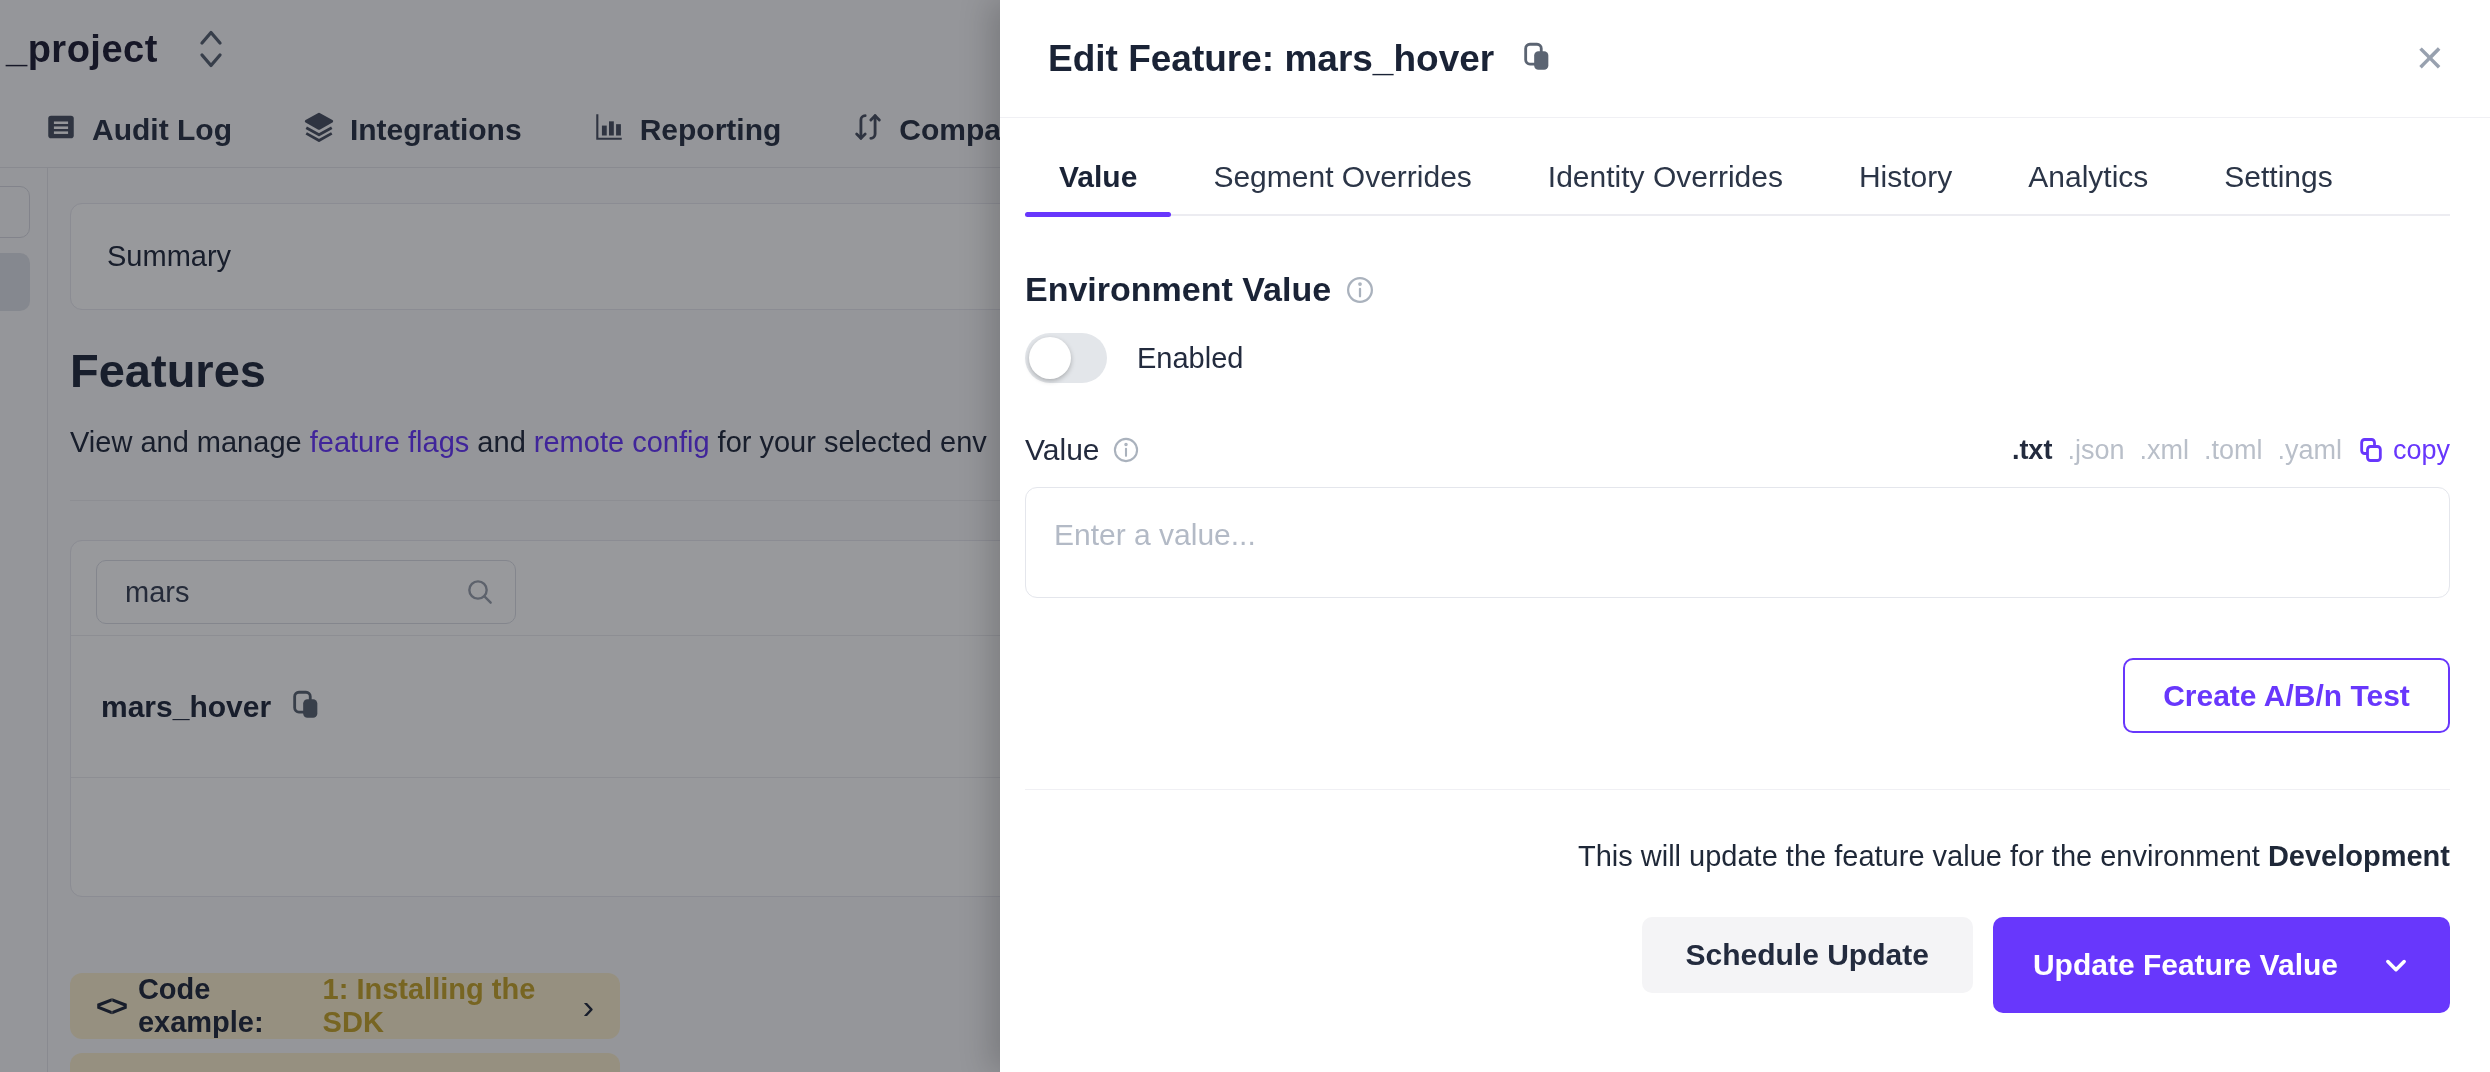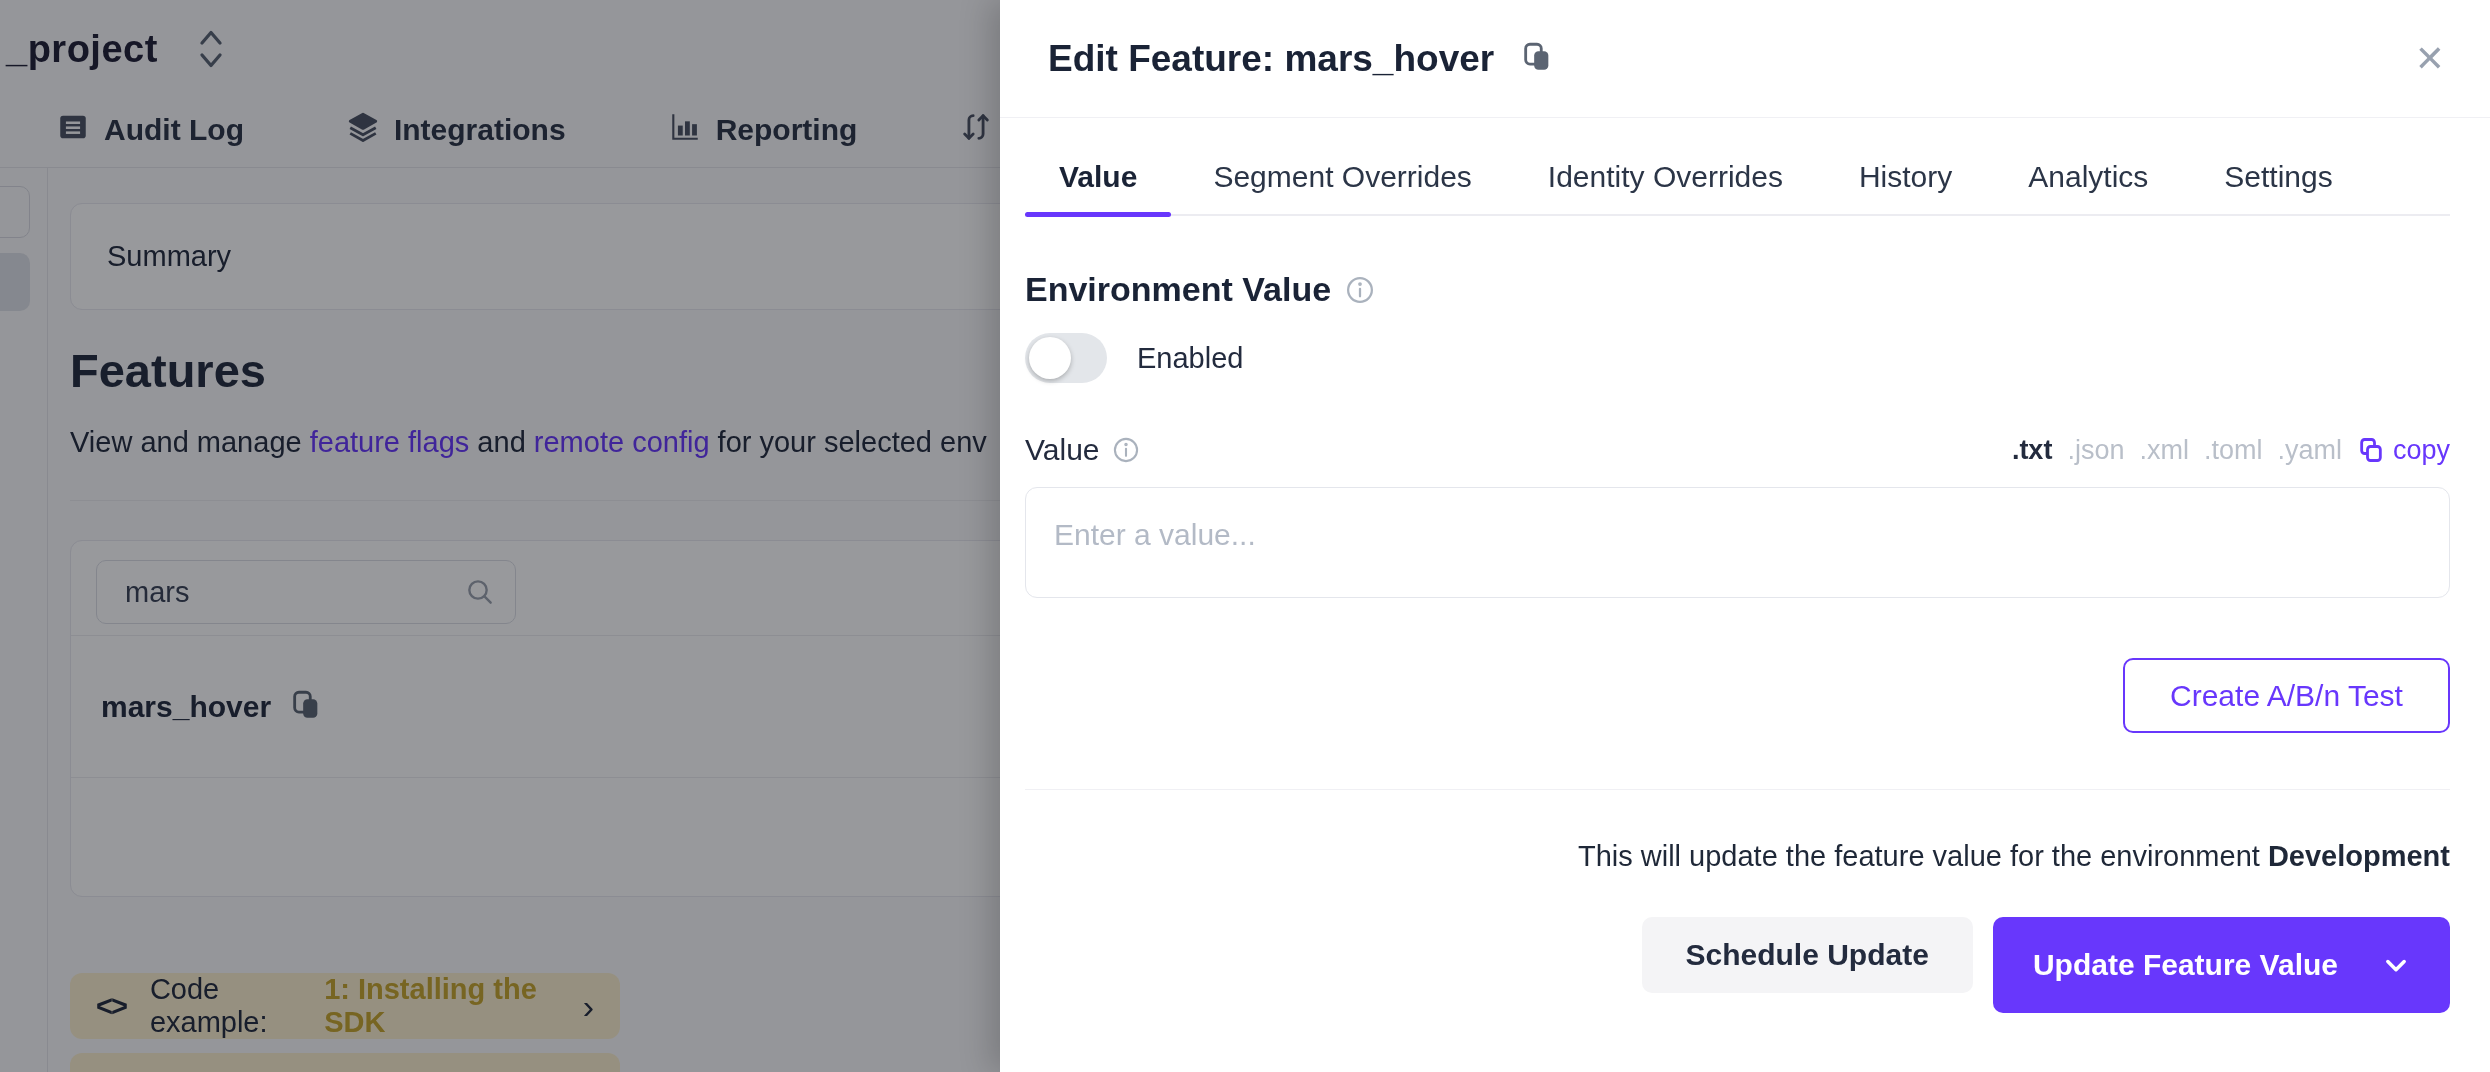--- a/index.html
+++ b/index.html
@@ -9,21 +9,21 @@
     background:#fafafb; color:#232b3e; overflow:hidden;
   }
   #app { position:relative; width:2490px; height:1072px; overflow:hidden; }
 
   
   .page { position:absolute; inset:0; background:#fafafb; }
   .project-row { position:absolute; top:28px; left:6px; display:flex; }
   .project-title { font-size:38px; font-weight:bold; color:#201f36; letter-spacing:.5px; }
   .unfold-icon { margin-left:38px; color:#596273; }
 
-  .page-nav { position:absolute; top:100px; left:56px; display:flex; gap:102px; align-items:center; height:60px; }
+  .page-nav { position:absolute; top:100px; left:44px; display:flex; gap:70px; align-items:center; height:60px; }
   .nav-item { display:flex; align-items:center; gap:14px; font-size:30px; font-weight:600; color:#2b3547; cursor:pointer; }
   .nav-item svg { color:#4a5263; }
 
   .tabbar-divider { position:absolute; top:167px; left:0; width:100%; height:1px; background:#e6e6ea; }
   .v-divider { position:absolute; top:168px; bottom:0; left:47px; width:1px; background:#e6e6ea; }
 
   .side-box-1 { position:absolute; left:-22px; top:186px; width:52px; height:52px;
                 border:1px solid #d9dae2; border-radius:10px; background:#fafafb; }
   .side-box-2 { position:absolute; left:-22px; top:253px; width:52px; height:58px;
                 border-radius:10px; background:#dfe2e8; }
@@ -49,21 +49,21 @@
   .feature-name { font-size:30px; font-weight:bold; color:#232b3e; }
   .feature-row .copy-icon { margin-left:18px; }
   .feature-row-empty { height:119px; }
 
   .code-btn { position:absolute; left:70px; width:550px; height:66px; background:#fcf0cf;
               border-radius:12px; display:flex; align-items:center; padding:0 26px; gap:12px;
               font-size:29px; cursor:pointer; }
   .code-btn-1 { top:973px; }
   .code-btn-2 { top:1053px; height:50px; }
   .code-glyph { font-weight:bold; color:#232b3e; letter-spacing:-2px; }
-  .code-label { font-weight:normal; color:#232b3e;margin-left:12px; }
+  .code-label { font-weight:bold; color:#232b3e; }
   .code-link { font-weight:bold; color:#c7a52d; }
   .code-chevron { margin-left:12px; color:#232b3e; font-size:34px; line-height:1; }
 
   
   .overlay { position:absolute; inset:0; background:rgba(10,12,20,0.42); z-index:5; }
 
   
   .drawer { position:absolute; top:0; left:1000px; width:1490px; height:1072px; background:#fff;
             z-index:10; box-shadow:-10px 0 30px rgba(0,0,0,0.18); }
   .drawer-header { height:118px; border-bottom:1px solid #f0f0f4; display:flex; align-items:center; padding:0 45px 0 48px; }
@@ -98,21 +98,21 @@
   .copy-link { display:flex; align-items:center; gap:8px; color:#6837fc; cursor:pointer; font-size:27px; }
 
   .value-input-wrap { margin-top:20px; }
   .value-textarea { width:100%; height:111px; border:1px solid #e4e6ec; border-radius:12px;
                     font-size:30px; color:#3a4356; padding:30px 28px; resize:none; outline:none;
                     font-family:"Liberation Sans",sans-serif; }
   .value-textarea::placeholder { color:#b3bac6; }
 
   .ab-row { margin-top:56px; display:flex; justify-content:flex-end; }
   .ab-btn { width:327px; height:75px; background:#fff; border:2px solid #6837fc; border-radius:10px;
-            color:#6837fc; font-size:30px; font-weight:normal; cursor:pointer; font-family:"Liberation Sans",sans-serif; }
+            color:#6837fc; font-size:30px; font-weight:bold; cursor:pointer; font-family:"Liberation Sans",sans-serif; }
 
   .footer-divider { margin-top:56px; height:1px; background:#f0f0f4; }
   .footer-note { margin-top:50px; text-align:right; font-size:29px; color:#1f2838; }
   .footer-note b { font-weight:bold; }
   .footer-btns { margin-top:44px; display:flex; justify-content:flex-end; gap:20px; }
   .schedule-btn { height:76px; padding:0 44px; background:#f4f4f6; border:none; border-radius:10px;
                   font-size:30px; font-weight:bold; color:#232b3e; cursor:pointer; font-family:"Liberation Sans",sans-serif; }
   .update-btn { height:96px; padding:0 40px; background:#6837fc; border:none; border-radius:10px;
                 font-size:30px; font-weight:bold; color:#fff; cursor:pointer; display:flex; align-items:center; gap:44px;
                 font-family:"Liberation Sans",sans-serif; }

